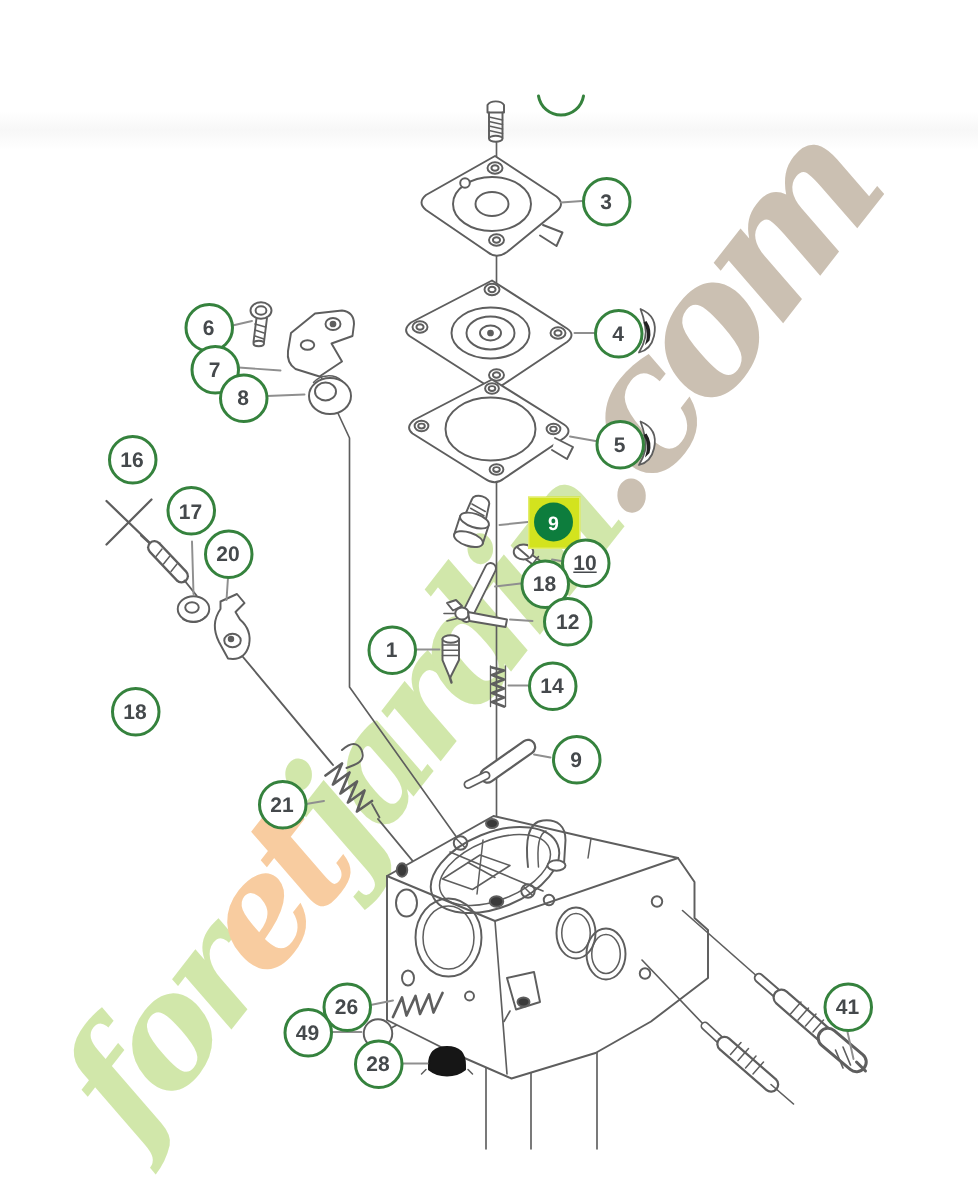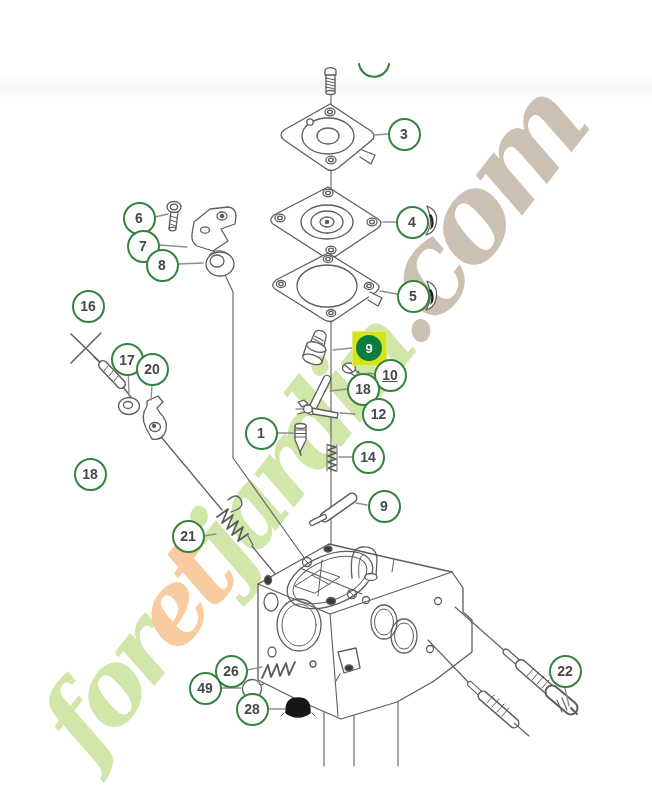--- a/index.html
+++ b/index.html
@@ -343,34 +343,34 @@
       </div>
       <div class="callout" style="left: 351.5px; top: 440.5px;">
         <span>14</span>
       </div>
       <div class="callout" style="left: 367.5px; top: 489.5px;">
         <span>9</span>
       </div>
       <div class="callout" style="left: 71.5px; top: 289.5px;">
         <span>16</span>
       </div>
-      <div class="callout" style="left: 110.5px; top: 343px;">
+      <div class="callout" style="left: 110.5px; top: 324px;">
         <span>17</span>
       </div>
       <div class="callout" style="left: 135.5px; top: 352.5px;">
         <span>20</span>
       </div>
       <div class="callout" style="left: 73.5px; top: 457.5px;">
         <span>18</span>
       </div>
       <div class="callout" style="left: 171.5px; top: 519.5px;">
         <span>21</span>
       </div>
       <div class="callout" style="left: 548.5px; top: 654.5px;">
-        <span>22</span>
+        <span>41</span>
       </div>
       <div class="callout" style="left: 214.5px; top: 654.5px; text-align: center;">
         <span>26</span>
       </div>
       <div class="callout" style="left: 188.5px; top: 671.5px;">
         <span>49</span>
       </div>
       <div class="callout" style="left: 235.5px; top: 692.5px; text-align: right;">
         <span>28</span>
       </div>

